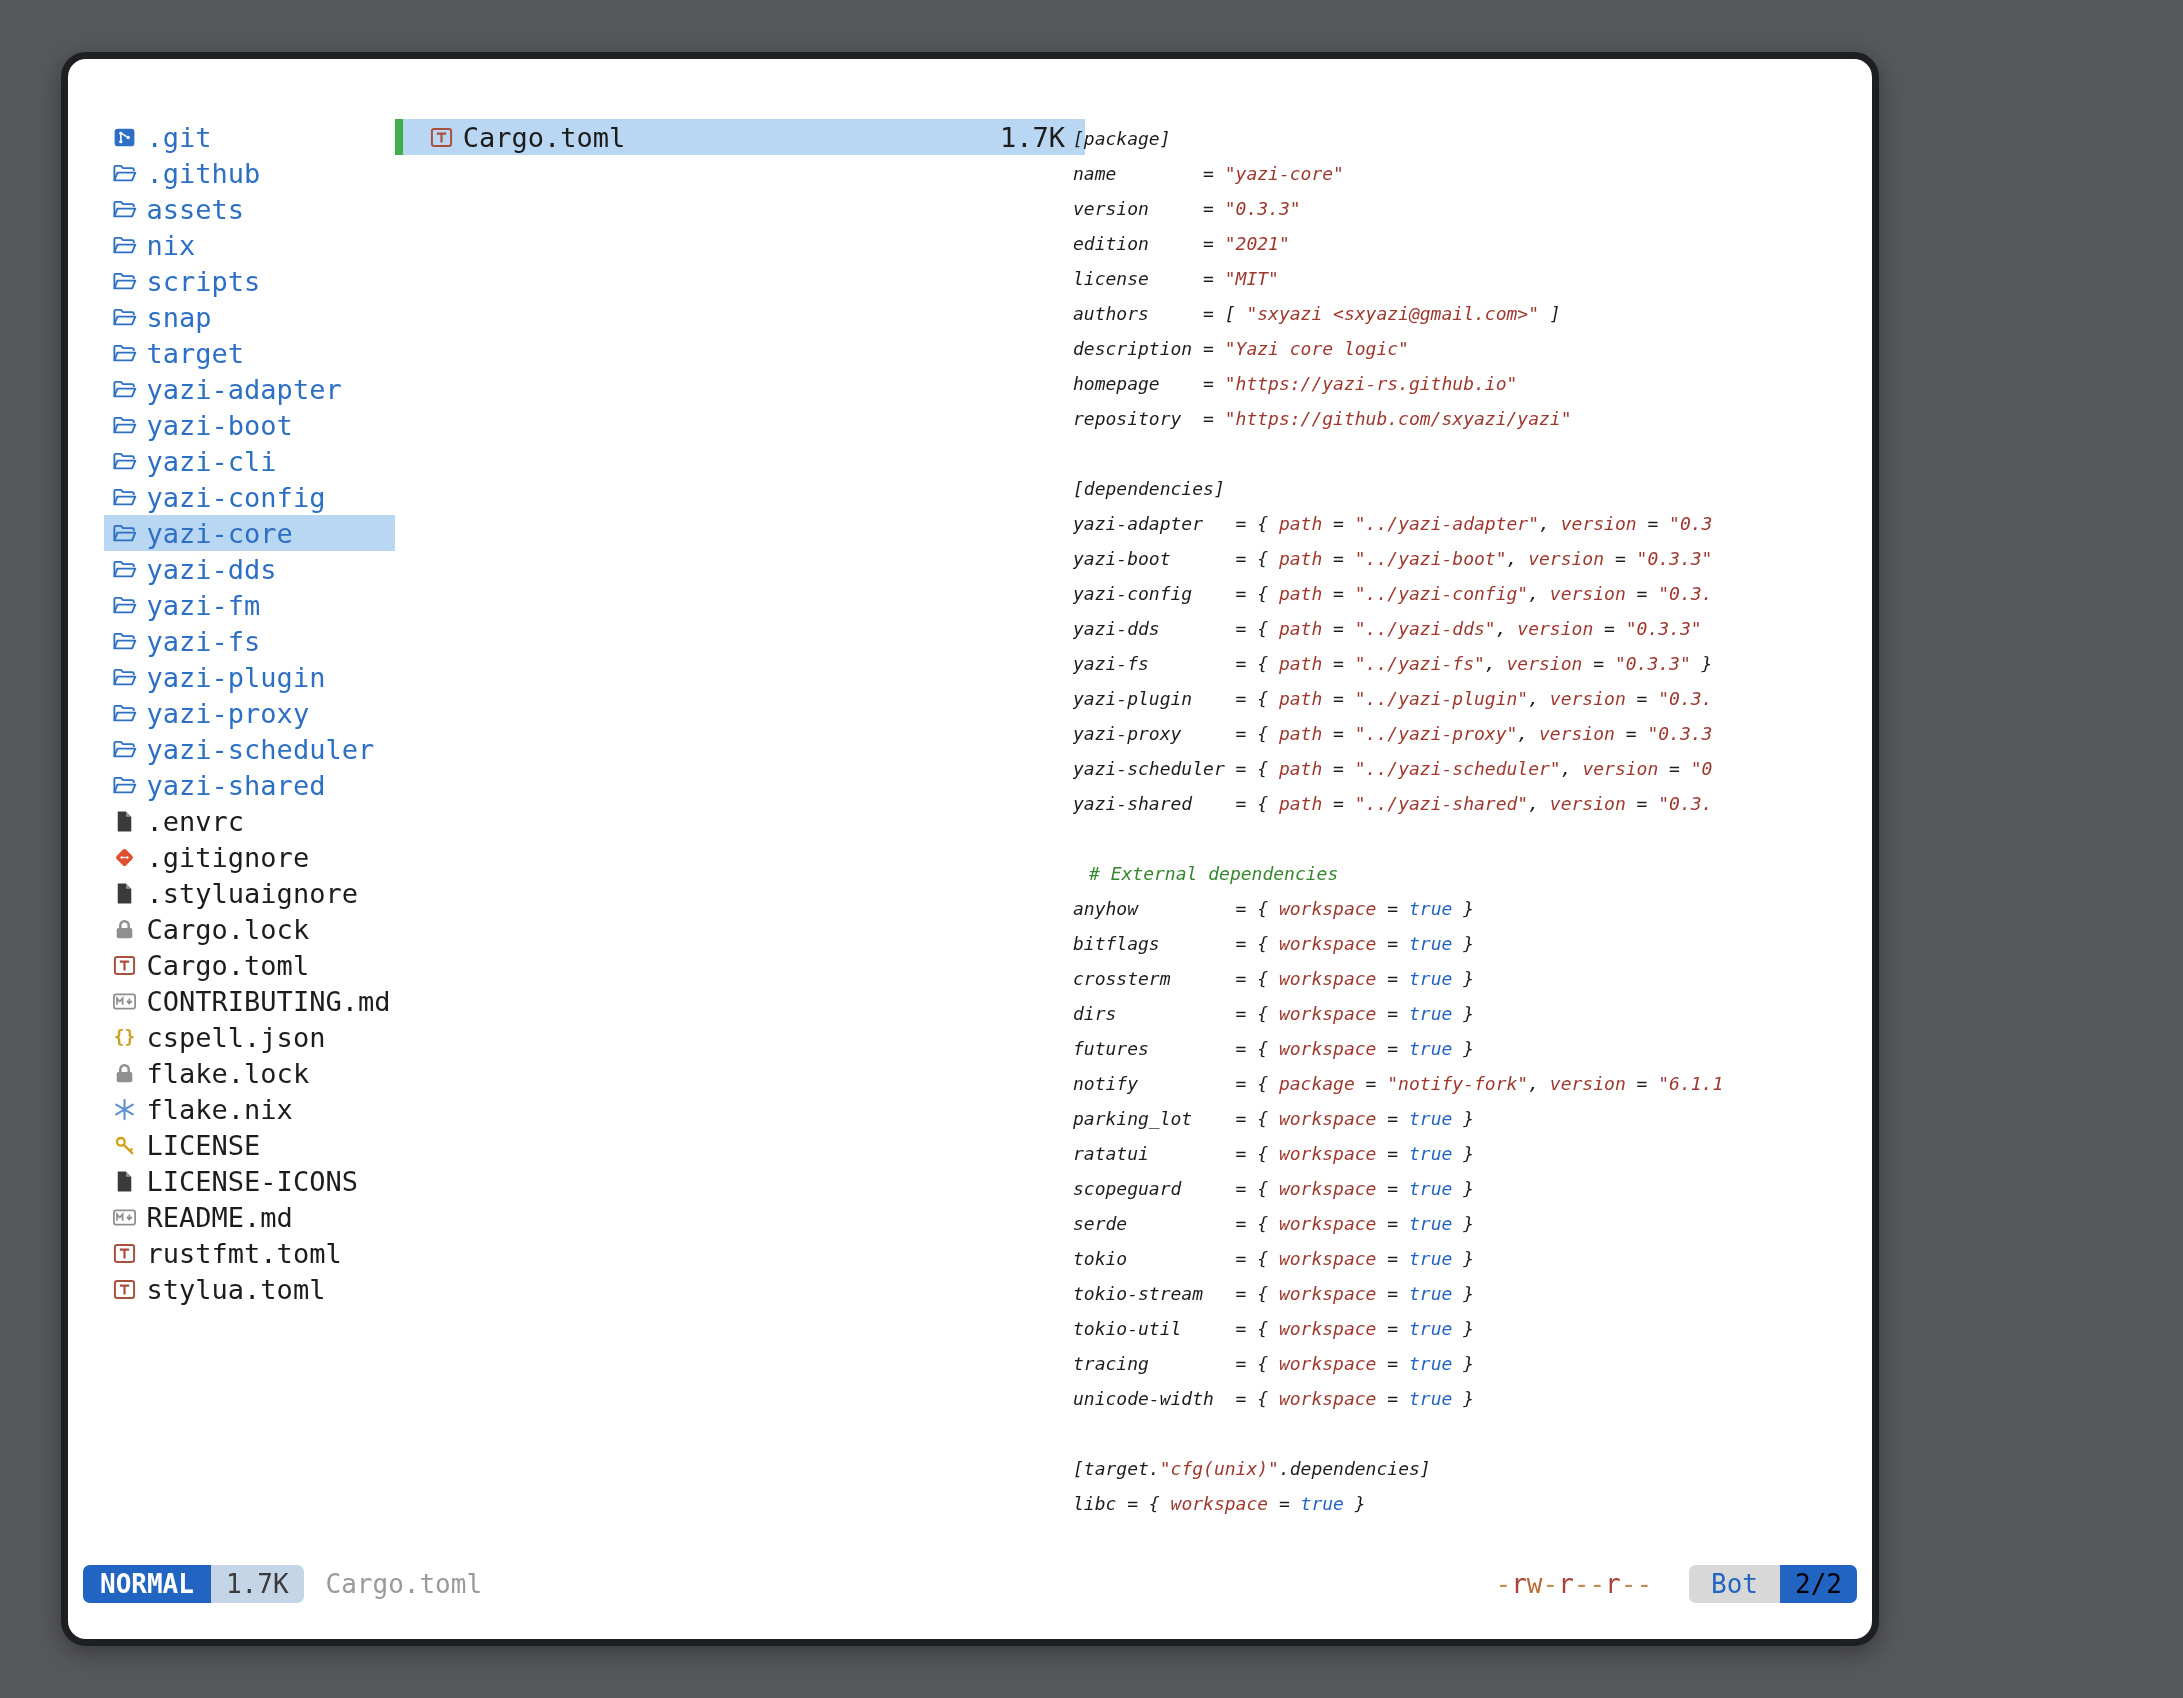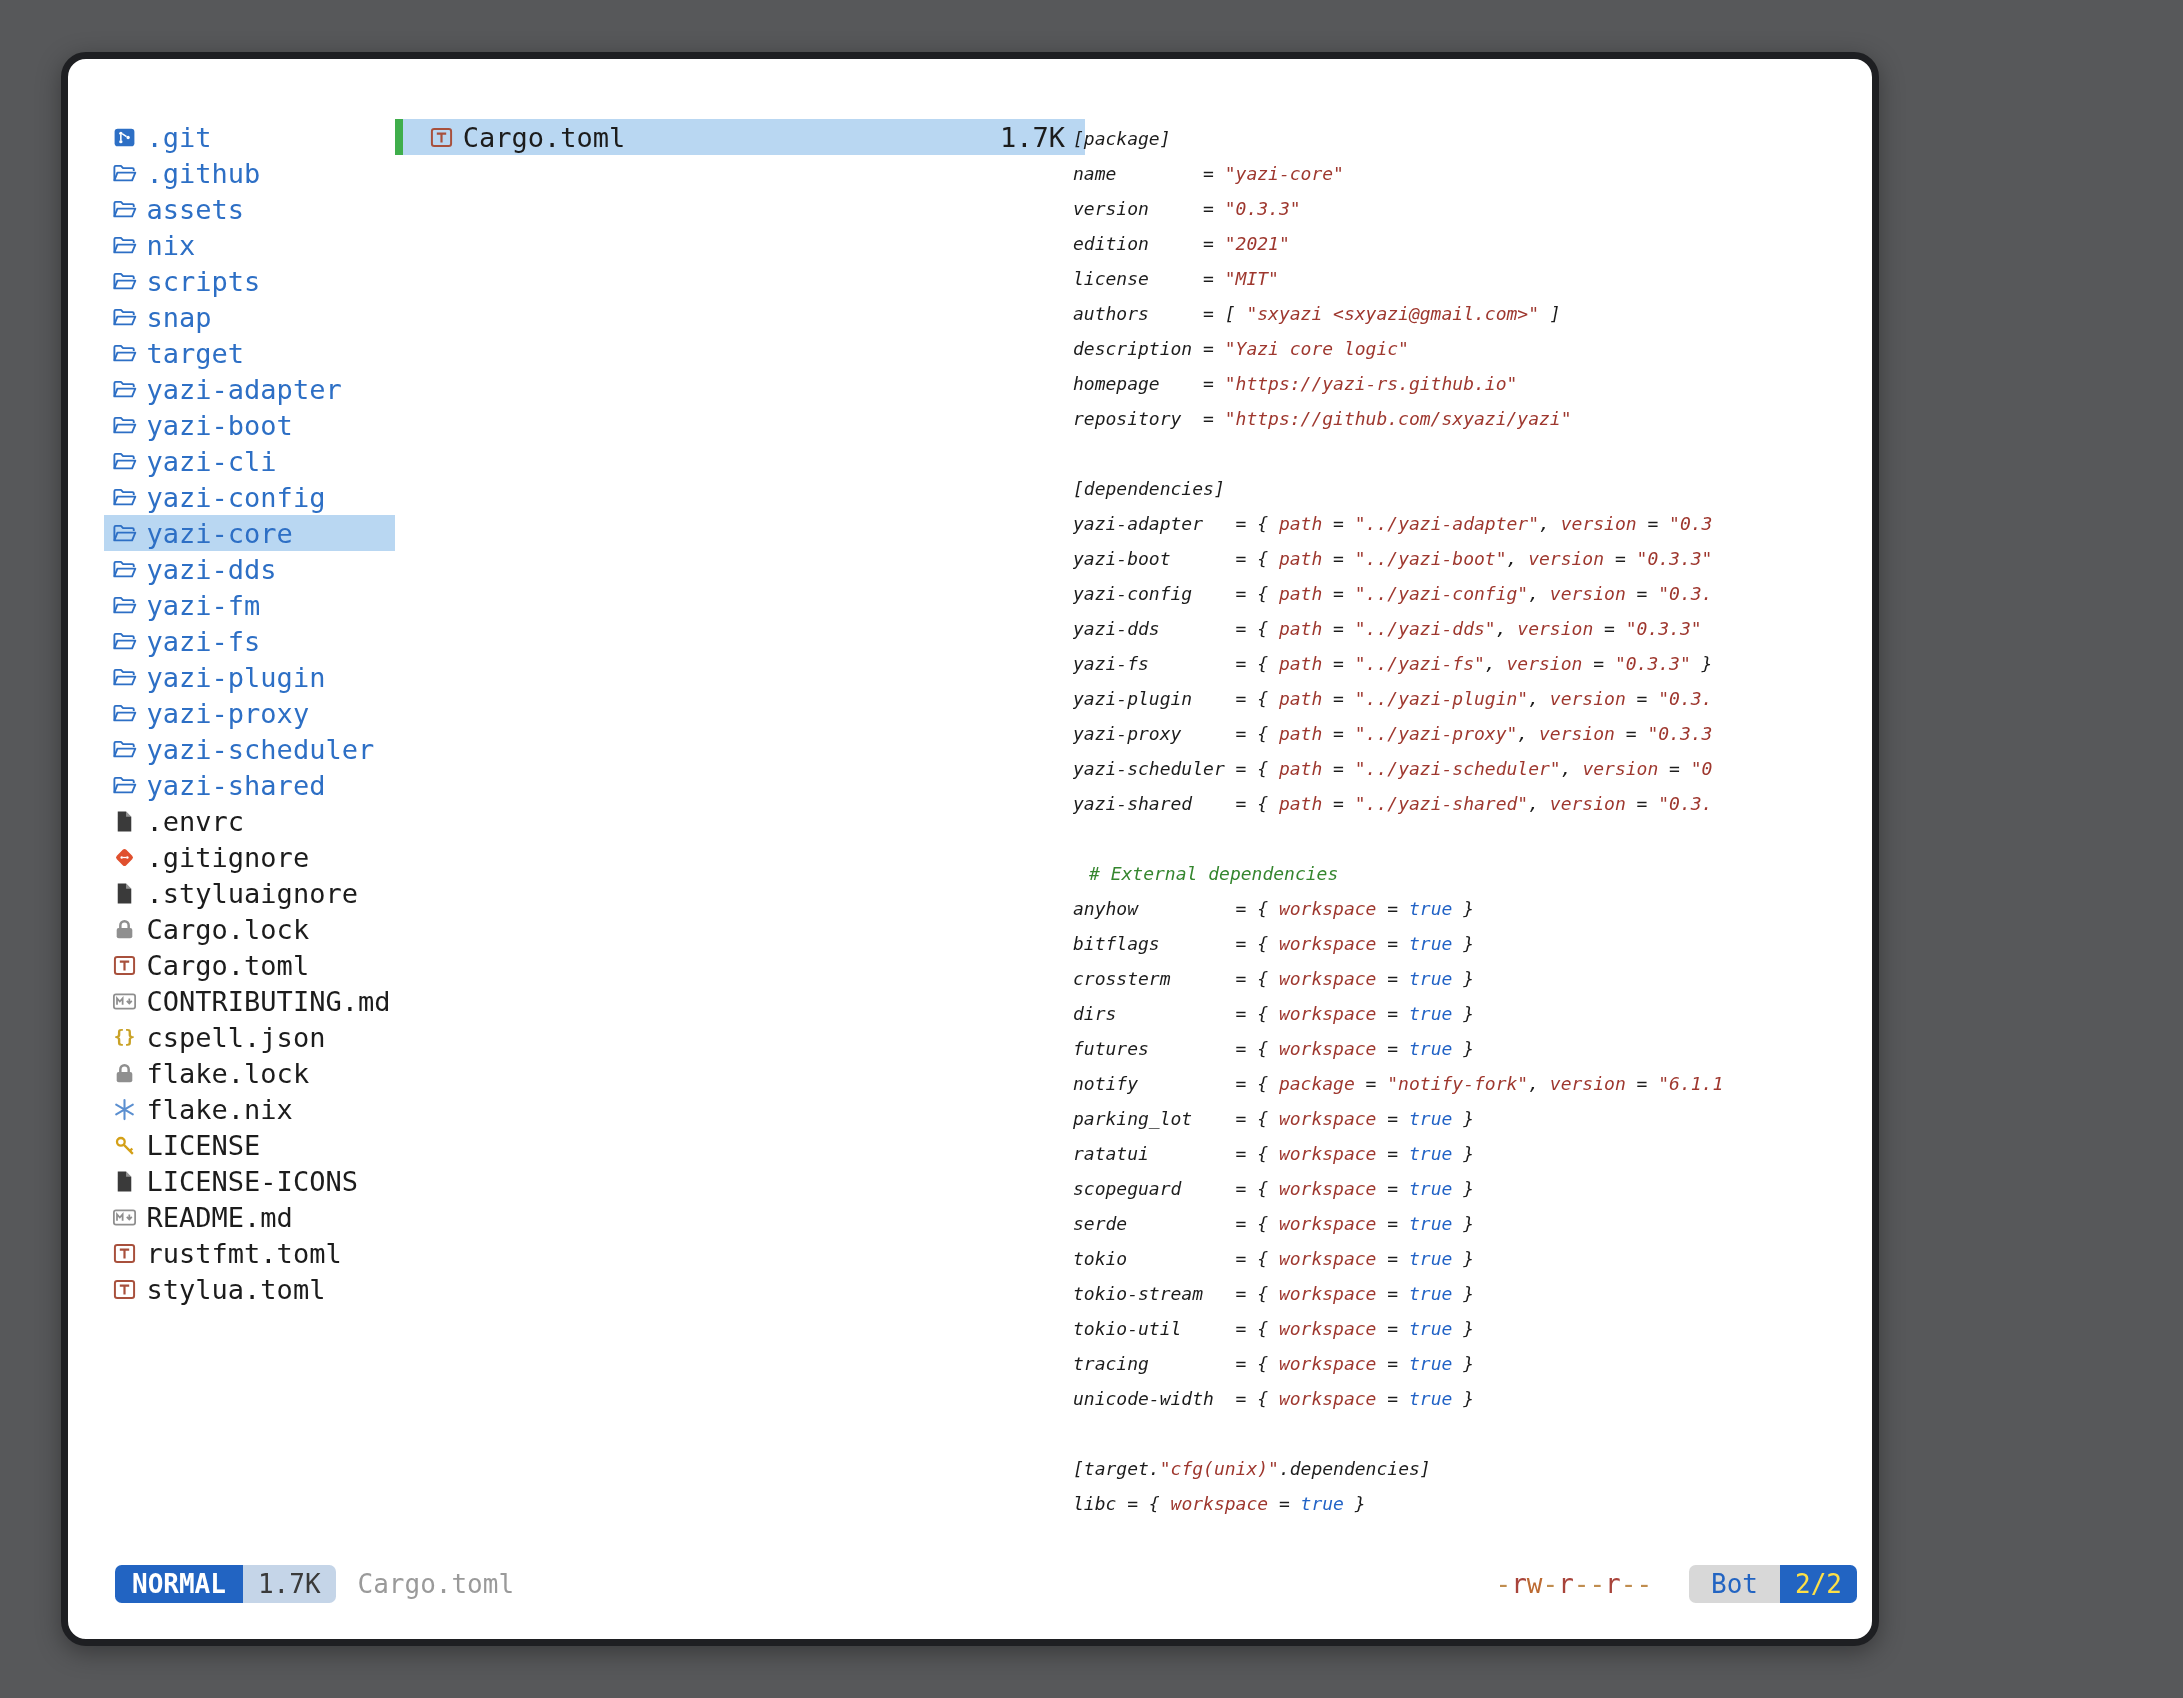--- a/index.html
+++ b/index.html
@@ -31,35 +31,35 @@
   .ic-yellow{color:#c9a227;}
   .ic-gold{color:#d4a017;}
   .ic-nixblue{color:#5b8fd0;}
   .ic-toml{color:#a8503c;}
   .pline{height:35px;}
   .tok-t{color:var(--text-black,#1c1c1c);}
   .tok-s{color:var(--string-red,#9e372e);}
   .tok-b{color:var(--bool-blue,#2263c6);text-align:right;}
   .tok-c{color:var(--comment-green,#35862f);margin-left:16px;}
   .statusbar{position:absolute;left:15px;right:15px;bottom:34px;height:42px;
-    display:flex;align-items:center;font-size:26px;margin-left:32px;}
+    display:flex;align-items:center;font-size:26px;}
   .sb-left{display:flex;align-items:center;}
   .badge-mode{background:var(--accent-blue,#2264c2);color:#fff;font-weight:bold;
     padding:4.2px 17px;border-radius:6.7px 0 0 6.7px;}
   .badge-size{background:var(--size-badge-bg,#c5d5e8);color:#3a3a3a;
     padding:4.2px 15px;border-radius:0 6.7px 6.7px 0;}
   .sb-file{color:var(--muted-gray,#9a9a9a);margin-left:22px;}
   .sb-right{margin-left:auto;display:flex;align-items:center;}
   .perm{margin-right:37px;white-space:pre;}
   .pm-d{color:var(--perm-dash,#c08d4f);}
   .pm-r{color:var(--perm-r,#a8433a);}
   .pm-w{color:var(--perm-w,#bc6a32);}
   .badge-bot{background:var(--bot-badge-bg,#d8d8d8);color:var(--accent-blue,#2264c2);
     padding:4.2px 22px;border-radius:6.7px 0 0 6.7px;}
-  .badge-pos{background:var(--accent-blue,#2264c2);color:#fde047;
+  .badge-pos{background:var(--accent-blue,#2264c2);color:#000000;
     padding:4.2px 15px;border-radius:0 6.7px 6.7px 0;}
 </style>
 </head>
 <body>
 
 <div class="screen">
   <div class="window">
     <div class="pane pane-parent" id="parent-pane">
         <div class="row dir">
           <span class="icon ic-blue">

